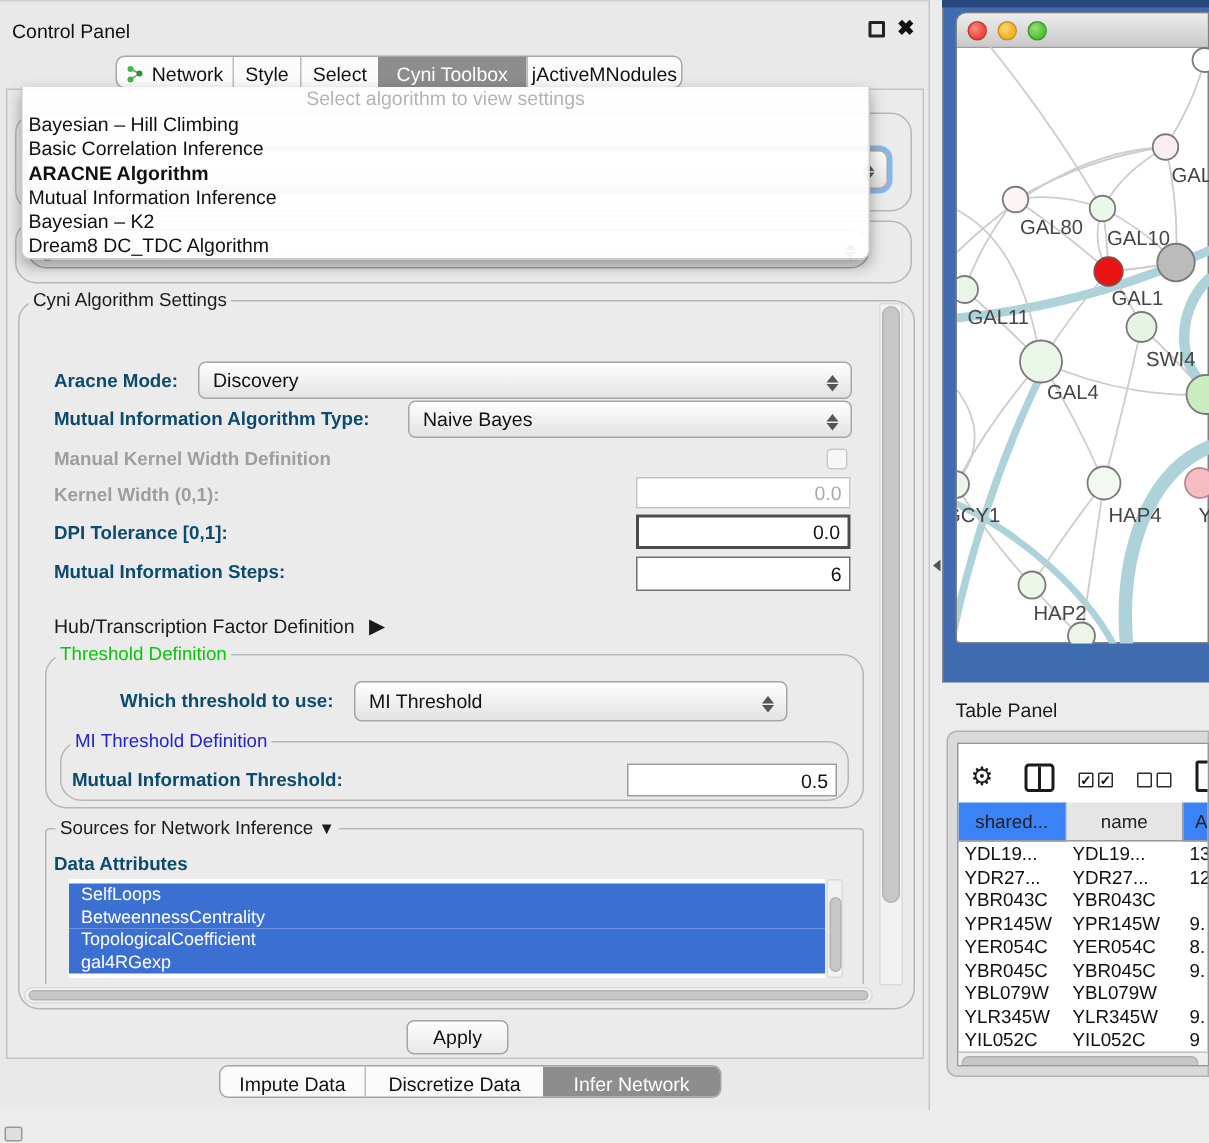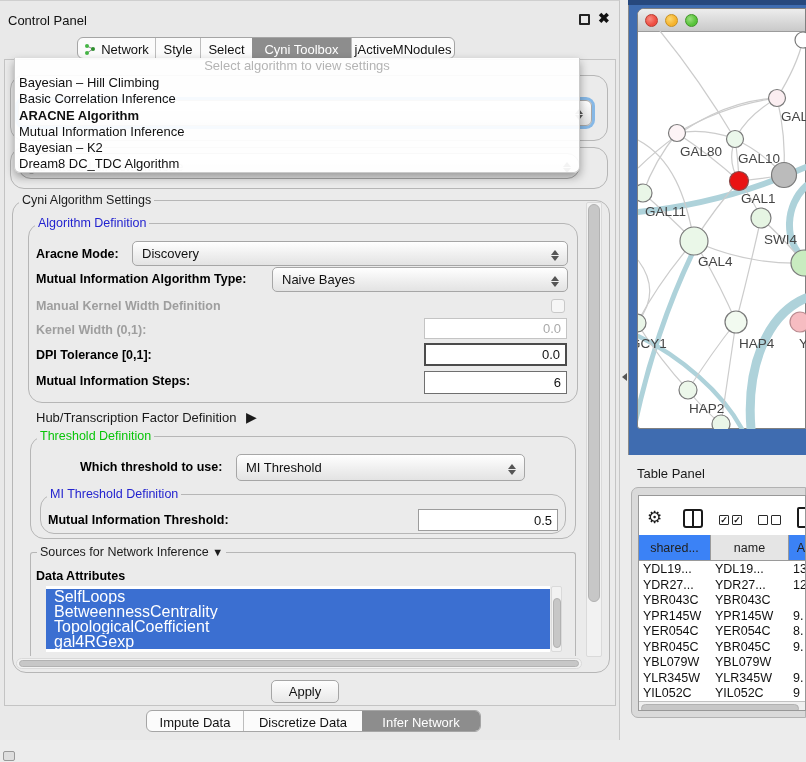--- a/index.html
+++ b/index.html
@@ -1,20 +1,20 @@
 <!DOCTYPE html>
 <html><head>
 <meta charset="utf-8">
 <style>
   html,body{margin:0;padding:0}
   body{width:806px;height:762px;position:relative;overflow:hidden;background:#ececec;
        font-family:"Liberation Sans",sans-serif;-webkit-font-smoothing:antialiased}
   .abs{position:absolute;box-sizing:border-box}
   .nw{white-space:nowrap}
-  .lbl{font-size:12.5px;font-weight:bold;color:#000000;white-space:nowrap}
+  .lbl{font-size:12.5px;font-weight:bold;color:#0c4a6e;white-space:nowrap}
   .dis{color:#9e9e9e}
   
   .cpanel{left:0;top:0;width:620px;height:740px;background:#e9e9e9;border-top:1px solid #cfcfcf;border-right:1px solid #c6c6c6}
   .cp-title{left:8px;top:12px;font-size:13px;color:#111}
   .float-btn{left:579px;top:13px;width:11px;height:11px;border:2px solid #222;border-radius:1px;background:transparent}
   .close-btn{left:598px;top:9px;font-size:14px;font-weight:bold;color:#111}
   .tabbar{left:77px;top:36px;height:22px;display:flex;border:1px solid #a5a5a5;border-radius:6px;overflow:hidden;background:#fbfbfb}
   .tab{height:22px;display:flex;align-items:center;justify-content:center;font-size:13px;color:#111;border-left:1px solid #bdbdbd;padding:0 2px}
   .tab:first-child{border-left:none}
   .tab.sel{background:#8d8d8d;color:#fff;border-left:none}
@@ -33,21 +33,21 @@
   
   .popup{left:14px;top:57px;width:566px;height:115px;background:rgba(255,255,255,0.93);z-index:10;
          border:1px solid #cacaca;border-top:none;border-radius:0 0 6px 6px;box-shadow:0 4px 10px rgba(0,0,0,0.35)}
   .pop-ph{height:17px;text-align:center;font-size:13px;color:#b4b4b4;line-height:16px}
   .pop-it{height:16.3px;line-height:16.3px;font-size:13px;color:#101010;padding-left:4px}
   .pop-it.selb{font-weight:bold}
   
   .sb-track{background:#f2f2f2;border:1px solid #dadada;border-radius:7px}
   .sb-thumb{background:#c7c7c7;border:1px solid #b2b2b2;border-radius:6px}
   
-  .attr-row{height:15px;line-height:15px;background:#3b6fd1;color:#fff;font-size:16px;padding-left:8px;white-space:nowrap;overflow:hidden}
+  .attr-row{height:15px;line-height:15px;background:#3b6fd1;color:#fff;font-size:12px;padding-left:8px;white-space:nowrap;overflow:hidden}
   
   .btn{border:1px solid #a6a6a6;border-radius:5px;background:linear-gradient(#fefefe,#e8e8e8);
        font-size:13px;color:#111;display:flex;align-items:center;justify-content:center}
   .btabs{left:146px;top:709px;height:22px;display:flex;border:1px solid #a5a5a5;border-radius:6px;overflow:hidden;background:#fbfbfb}
   
   .bluepanel{left:628px;top:0;width:178px;height:455px;background:#3f6cb0;border-left:1px solid #8a8a8a}
   .bluetop{left:628px;top:0;width:178px;height:5px;background:#27487d}
   .netwin{left:637px;top:8px;width:169px;height:421px;border:1px solid #808080;border-radius:7px 0 0 3px;overflow:hidden;background:#fff}
   .nettitle{left:0;top:0;width:169px;height:23px;background:linear-gradient(#ededed,#c9c9c9);border-bottom:1px solid #9c9c9c}
   .light{width:13px;height:13px;border-radius:50%;box-sizing:border-box}
@@ -122,23 +122,20 @@
   <div class="abs grp" style="left:12px;top:199px;width:598px;height:473px">
     <span class="grp-t">Cyni Algorithm Settings</span>
   </div>
 
   <div class="abs sb-track" style="left:586px;top:201px;width:16px;height:455px;border-radius:2px"></div>
   <div class="abs sb-thumb" style="left:588px;top:203px;width:12px;height:398px"></div>
 
   <div class="abs sb-track" style="left:16px;top:657px;width:566px;height:11px"></div>
   <div class="abs sb-thumb" style="left:19px;top:659px;width:560px;height:7px"></div>
 
-  <div class="abs grp" style="left:28px;top:222px;width:550px;height:180px">
-    <span class="grp-t blue">Algorithm Definition</span>
-  </div>
   <div class="abs lbl" style="left:36px;top:246px">Aracne Mode:</div>
   <div class="abs combo" style="left:132px;top:240px;width:436px;height:25px">
     <span>Discovery</span>
     <span class="sp"></span>
   </div>
   <div class="abs lbl" style="left:36px;top:271px">Mutual Information Algorithm Type:</div>
   <div class="abs combo" style="left:272px;top:266px;width:296px;height:25px">
     <span>Naive Bayes</span>
     <span class="sp"></span>
   </div>

